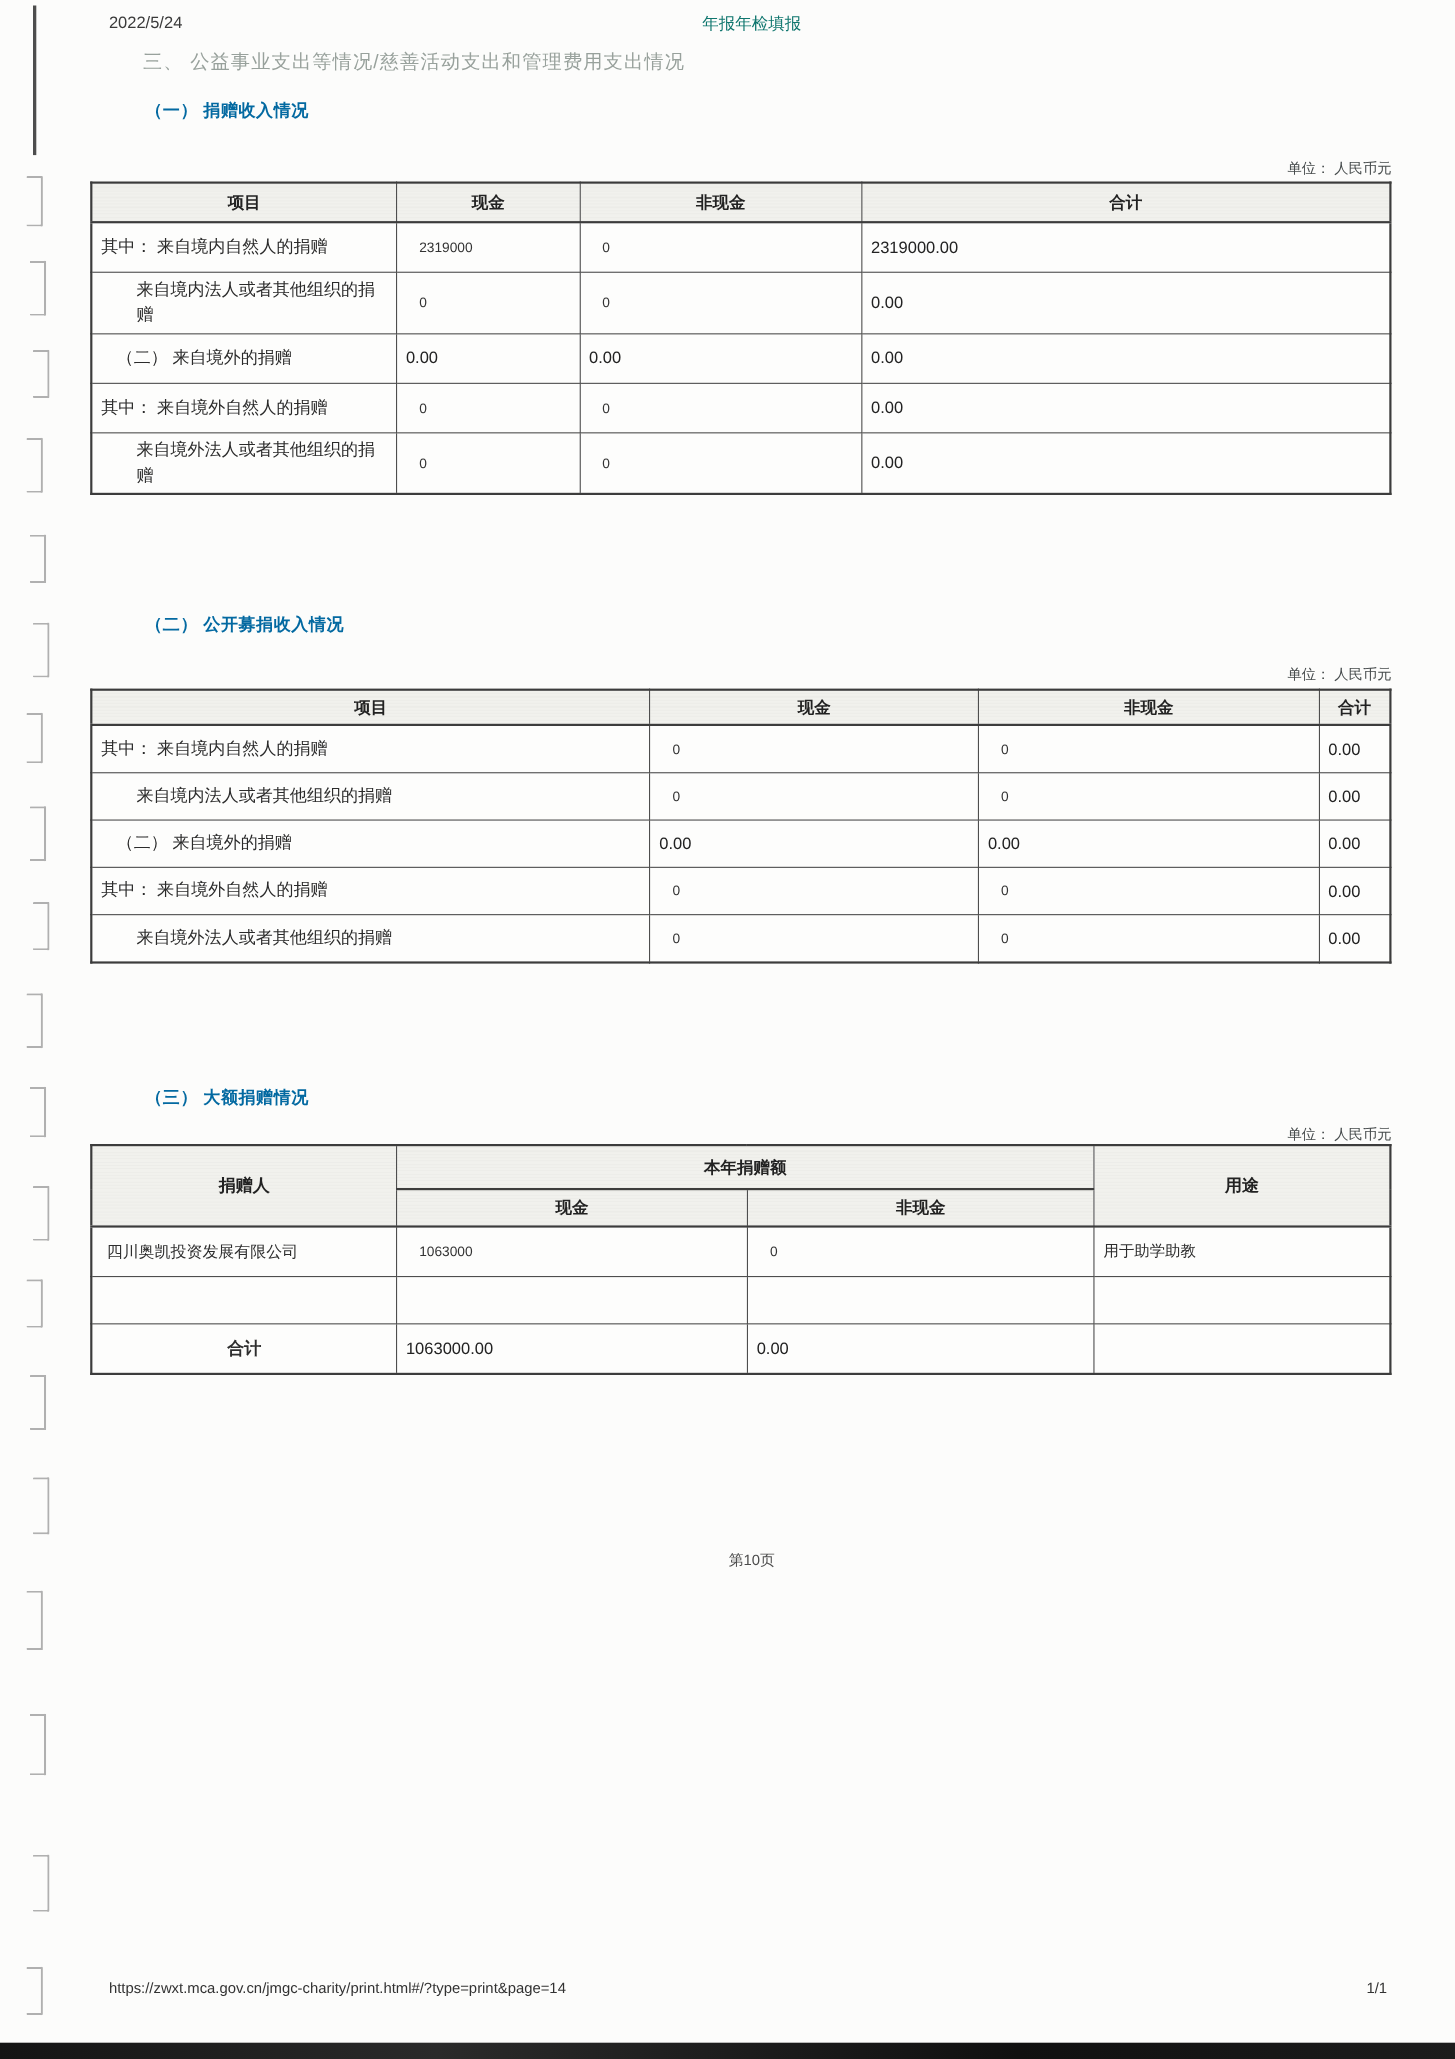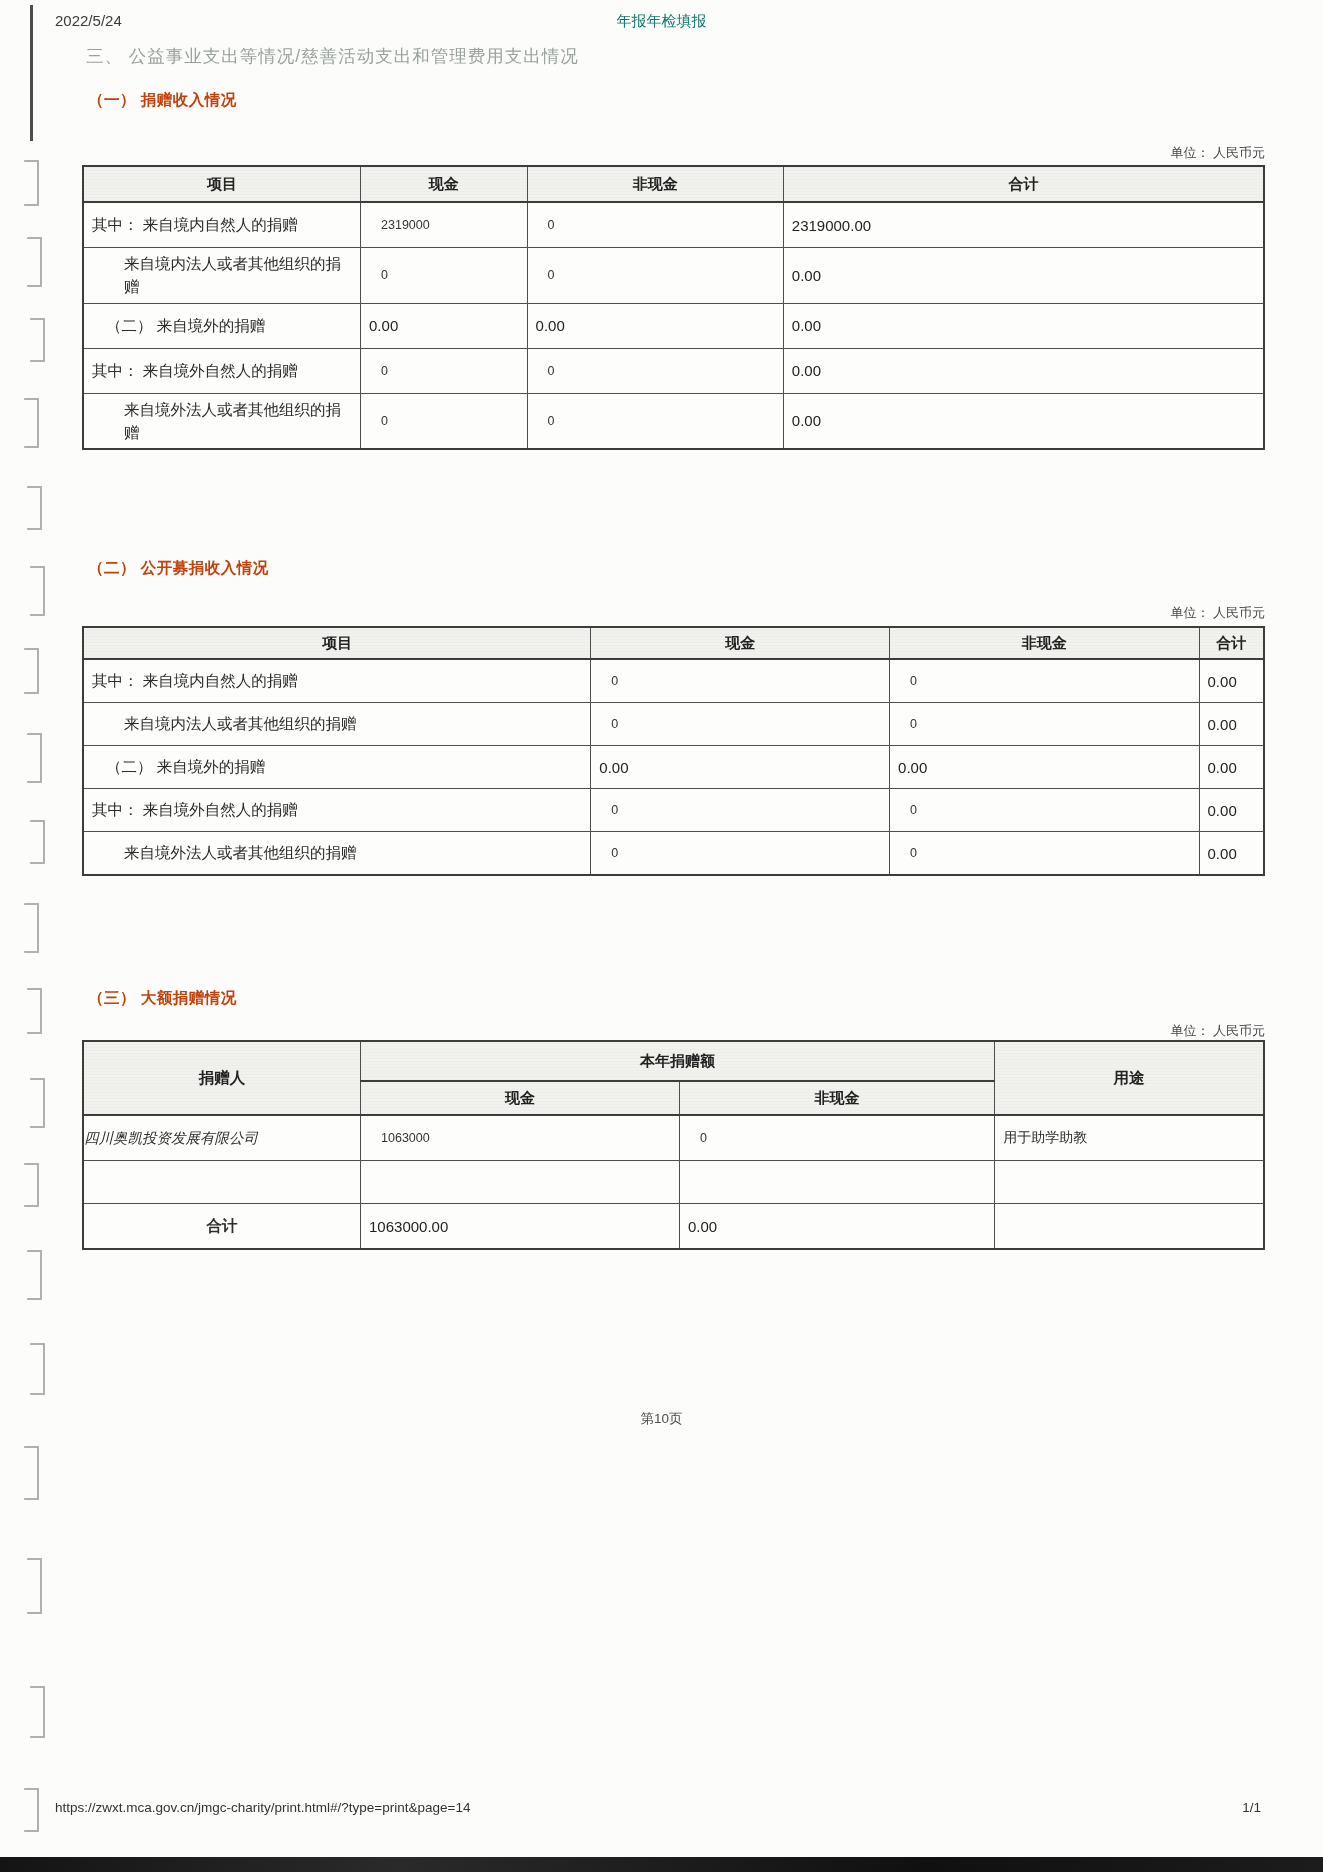--- a/index.html
+++ b/index.html
@@ -4,31 +4,31 @@
 <style>
   html,body{margin:0;padding:0;}
   body{
     width:1323px;height:1872px;
     background:#fcfcfb;
     font-family:"Liberation Sans","DejaVu Sans",sans-serif;
     color:#2e2e2e;
     position:relative;
     overflow:hidden;
   }
-  .abs{position:absolute;}
+  .abs{position:absolute;margin-left:44px;}
   
   #left-rule{position:absolute;left:30px;top:5px;width:3px;height:136px;background:#4d4d4d;}
   .mark{position:absolute;width:13px;border:2px solid #a3a3a3;border-left:none;border-radius:1px;opacity:.85;}
   #bottom-bar{position:absolute;left:0;bottom:0;width:100%;height:15px;background:linear-gradient(90deg,#141414,#2a2a2a 30%,#101010 70%,#1c1c1c);}
   
   #print-date{top:12px;left:55px;font-size:15px;color:#3a3a3a;}
   #doc-title{top:12px;left:0;right:0;text-align:center;font-size:15px;color:#0f766e;}
   #main-heading{top:44px;left:86px;font-size:17.5px;color:#98a19c;letter-spacing:1px;}
   
-  .sec-title{left:88px;font-size:15.5px;font-weight:bold;color:#c2410c;letter-spacing:.5px;}
+  .sec-title{left:88px;font-size:15.5px;font-weight:bold;color:#0369a1;letter-spacing:.5px;}
   .unit-label{right:58px;font-size:13px;color:#44494a;text-align:right;}
   #sec1-title{top:90px;}   #unit1{top:144px;}
   #sec2-title{top:558px;}  #unit2{top:604px;}
   #sec3-title{top:988px;}  #unit3{top:1022px;}
   
   table{border-collapse:collapse;table-layout:fixed;width:1183px;background:#fdfdfc;}
   #table1{position:absolute;top:165px;left:82px;}
   #table2{position:absolute;top:626px;left:82px;}
   #table3{position:absolute;top:1040px;left:82px;}
   th,td{border:1px solid #4e4e4e;padding:4px 8px;vertical-align:middle;overflow:hidden;}
@@ -45,21 +45,21 @@
   td.ind0{padding-left:8px;}
   td.ind1{padding-left:22px;}
   td.ind2{padding-left:40px;}
   td.val{font-size:15px;color:#222;text-align:left;padding-left:8px;}
   td.val.small{font-size:12.5px;padding-left:20px;color:#333;}
   
   #table3 th.donor-h{height:64px;font-size:15.5px;}
   #table3 th.amount-h{height:28px;}
   #table3 th.sub-h{height:22px;}
   #table3 td{height:36px;}
-  #table3 td.donor{font-size:14.5px;padding-left:0;font-style:italic;}
+  #table3 td.donor{font-size:14.5px;padding-left:13px;}
   #table3 td.purpose{font-size:14px;padding-left:8px;}
   #table3 td.total-label{font-size:15.5px;font-weight:bold;text-align:center;}
   #table3 tr.empty-row td{height:34px;}
   
   #page-number{top:1410px;left:0;right:0;text-align:center;font-size:13.5px;color:#4c4c4c;}
   #footer-url{top:1800px;left:55px;font-size:13.5px;color:#323232;}
   #footer-page{top:1800px;right:62px;font-size:13.5px;color:#323232;}
 </style>
 </head>
 <body>

